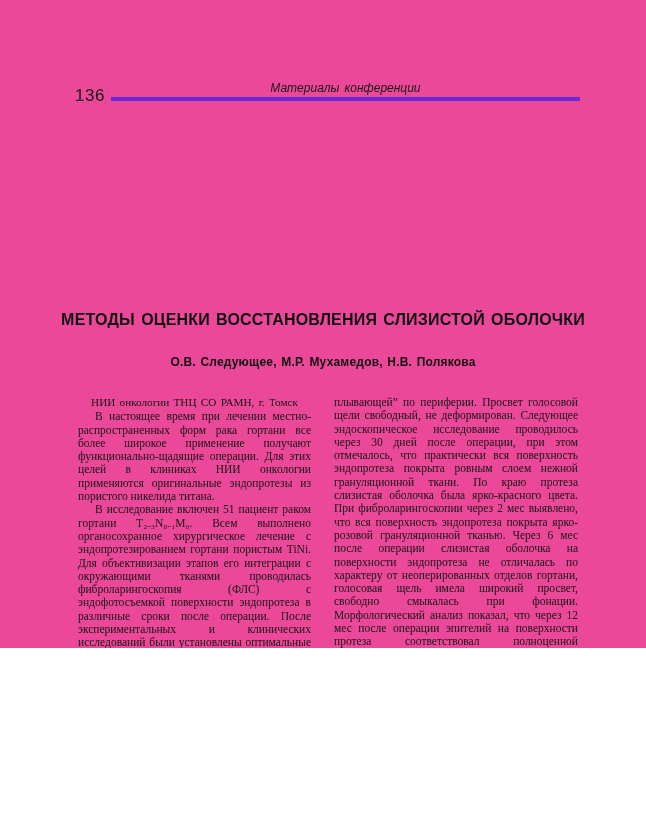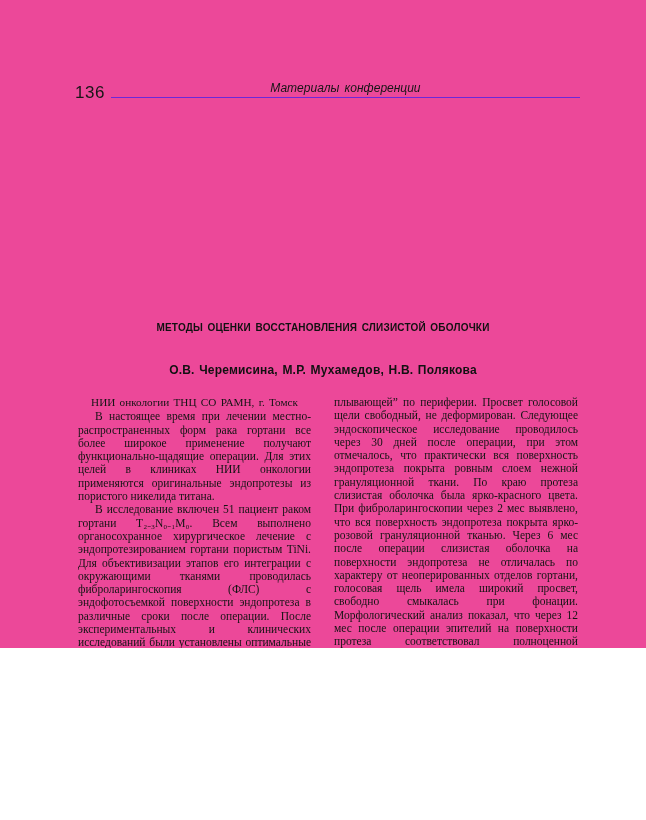--- a/index.html
+++ b/index.html
@@ -30,21 +30,21 @@
     font-family: "Liberation Sans", sans-serif;
     font-size: 17px;
     line-height: 1;
     letter-spacing: 0.5px;
     margin-right: 6px;
     margin-bottom: -3px;
     color: #161616;
   }
   .header-rule {
     flex: 1;
-    border-bottom: 1px solid #6d28d9;
+    border-bottom: 4px solid #6d28d9;
     text-align: center;
   }
   .running-head {
     display: inline-block;
     font-family: "Liberation Sans", sans-serif;
     font-style: italic;
     font-size: 12px;
     line-height: 1;
     word-spacing: 2px;
     padding-bottom: 3px;
@@ -53,24 +53,24 @@
 
   
   .title-block {
     position: absolute;
     left: 0;
     top: 303px;
     width: 646px;
     text-align: center;
   }
   .article-title {
-    margin: 16px;
+    margin: 8px;
     font-family: "Liberation Sans", sans-serif;
     font-weight: bold;
-    font-size: 10px;
+    font-size: 16px;
     line-height: 17px;
     letter-spacing: 0.2px;
     word-spacing: 1.5px;
     color: #111111;
   }
   .authors {
     margin-top: 27px;
     font-family: "Liberation Sans", sans-serif;
     font-weight: bold;
     font-size: 12px;
@@ -119,21 +119,21 @@
     <span class="page-number">136</span>
     <div class="header-rule">
       <span class="running-head">Материалы конференции</span>
     </div>
   </header>
 
   <section class="title-block">
     <h1 class="article-title">
       <div>МЕТОДЫ ОЦЕНКИ ВОССТАНОВЛЕНИЯ СЛИЗИСТОЙ ОБОЛОЧКИ</div>
     </h1>
-    <div class="authors">О.В. Черемисина, М.Р. Мухамедов, Н.В. Полякова</div>
+    <div class="authors">О.В. Следующее, М.Р. Мухамедов, Н.В. Полякова</div>
   </section>
 
   <section class="columns">
     <div class="col col-left">
       <div class="affiliation">НИИ онкологии ТНЦ СО РАМН, г. Томск</div>
       <p>В настоящее время при лечении местно-распространенных форм рака гортани все более широкое применение получают функционально-щадящие операции. Для этих целей в клиниках НИИ онкологии применяются оригинальные эндопротезы из пористого никелида титана.</p>
       <p>В исследование включен 51 пациент раком гортани T₂₋₃N₀₋₁M₀. Всем выполнено органосохранное хирургическое лечение с эндопротезированием гортани пористым TiNi. Для объективизации этапов его интеграции с окружающими тканями проводилась фиброларингоскопия (ФЛС) с эндофотосъемкой поверхности эндопротеза в различные сроки после операции. После экспериментальных и клинических исследований были установлены оптимальные сроки динамического наблюдения за процессами заживления. В качестве первой контрольной точки выбраны 14-е сут послеоперационного периода. При ФЛС визуализировался протез, покрытый фибриновым налетом с единичными островками розовой грануляционной ткани, “на-</p>
     </div>
     <div class="col col-right">
       <p class="no-indent">плывающей” по периферии. Просвет голосовой щели свободный, не деформирован. Следующее эндоскопическое исследование проводилось через 30 дней после операции, при этом отмечалось, что практически вся поверхность эндопротеза покрыта ровным слоем нежной грануляционной ткани. По краю протеза слизистая оболочка была ярко-красного цвета. При фиброларингоскопии через 2 мес выявлено, что вся поверхность эндопротеза покрыта ярко-розовой грануляционной тканью. Через 6 мес после операции слизистая оболочка на поверхности эндопротеза не отличалась по характеру от неоперированных отделов гортани, голосовая щель имела  широкий просвет, свободно смыкалась при фонации. Морфологический анализ показал, что через 12 мес после операции эпителий на поверхности протеза соответствовал полноценной регенерации слизистой оболочки.</p>

